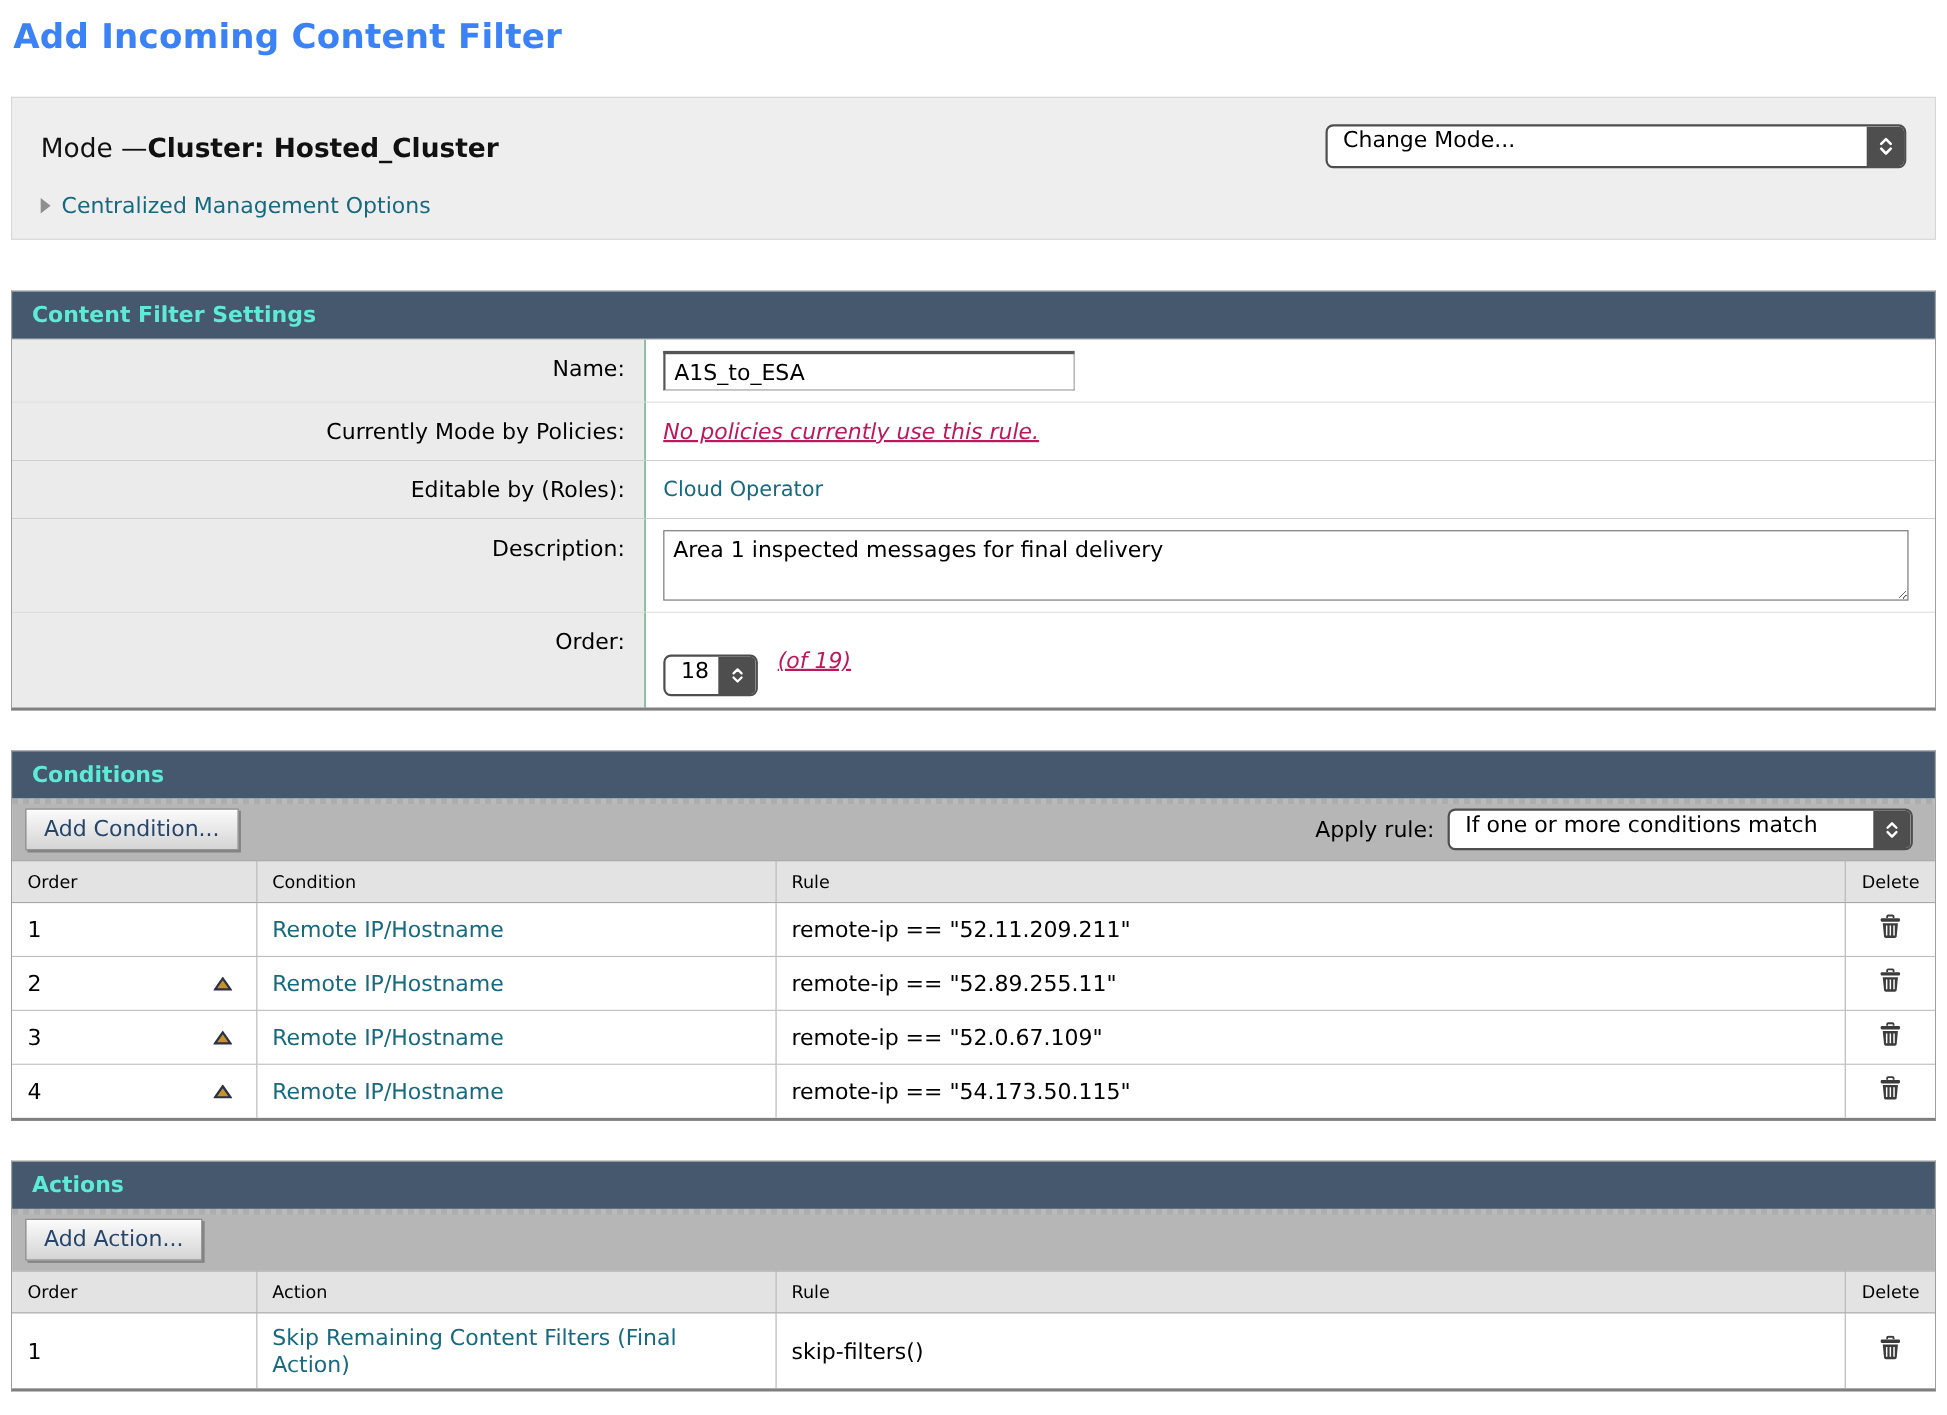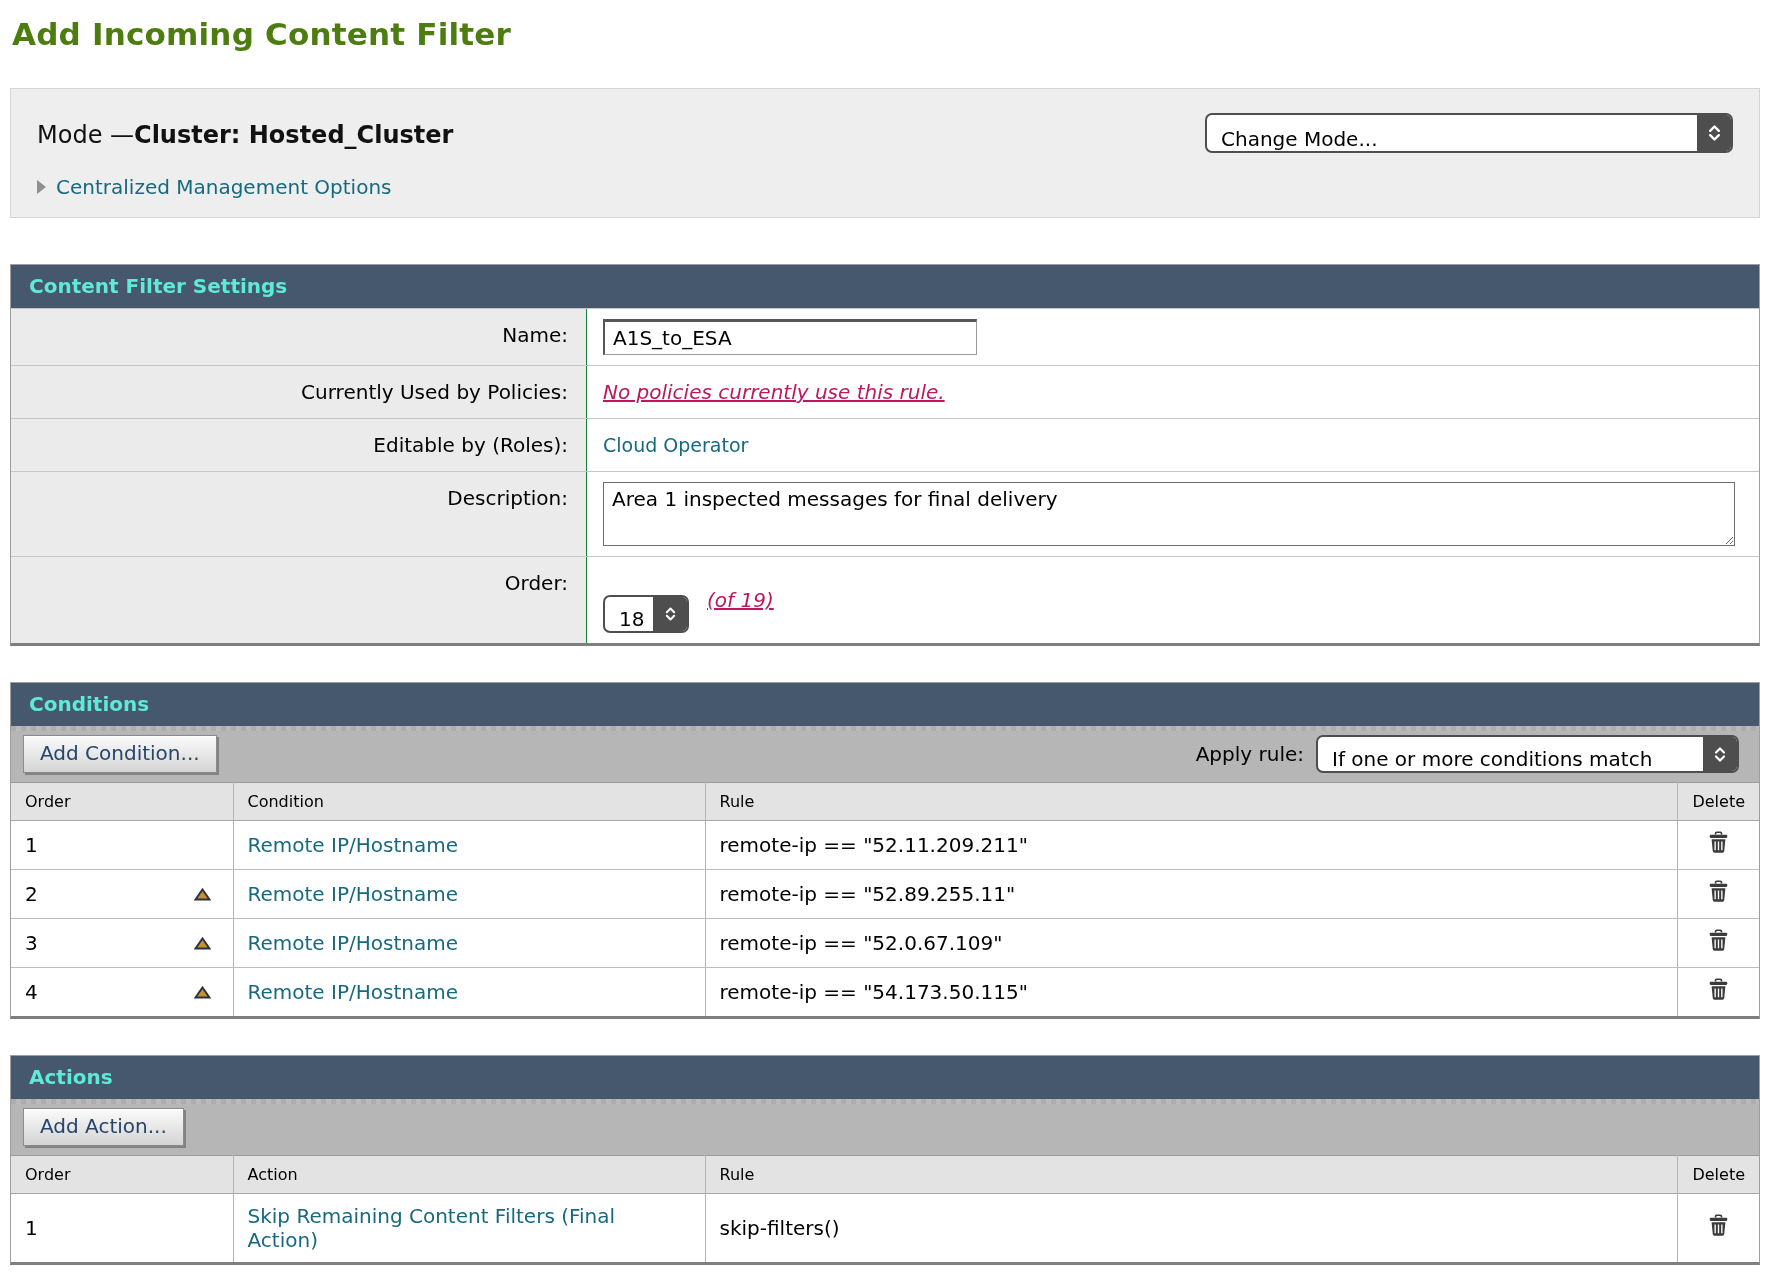--- a/index.html
+++ b/index.html
@@ -1,33 +1,33 @@
 <!DOCTYPE html>
 <html><head>
 <meta charset="utf-8">
 <style>
   * { margin:0; padding:0; box-sizing:border-box; }
   html,body { width:1770px; height:1286px; background:#ffffff;
     font-family:"DejaVu Sans","Liberation Sans",sans-serif; font-size:19px; color:#000; }
   body { padding:10px; overflow:hidden; }
 
-  .page-title { color:#4d7c0f; font-size:31px; font-weight:bold; margin:6px 0 36px 2px; letter-spacing:.2px; }
+  .page-title { color:#3b82f6; font-size:31px; font-weight:bold; margin:6px 0 36px 2px; letter-spacing:.2px; }
 
   
   .mode-box { background:#eeeeee; border:1px solid #d6d6d6; padding:24px 26px 18px 26px; margin-bottom:46px; }
   .mode-row { display:flex; justify-content:space-between; align-items:flex-start; }
   .mode-text { padding-top:8px; font-size:24px; color:#111; }
   .mode-text b { font-weight:bold; }
   .cmo-row { margin-top:22px; display:flex; align-items:center; gap:10px; }
   .tri-right { width:0; height:0; border-top:7px solid transparent; border-bottom:7px solid transparent; border-left:9px solid #8f8f8f; }
   a.link { color:#17697f; text-decoration:none; cursor:pointer; }
   .cmo-link { font-size:20px; }
 
   
-  .select { display:inline-flex; align-items:flex-end; background:#fff; border:2px solid #4e4e4e; border-radius:7px; height:40px; cursor:pointer; overflow:hidden; }
+  .select { display:inline-flex; align-items:flex-start; background:#fff; border:2px solid #4e4e4e; border-radius:7px; height:40px; cursor:pointer; overflow:hidden; }
   .select .sel-text { flex:1; padding:0 14px; font-size:20px; color:#000; white-space:nowrap; }
   .select .spin { width:34px; align-self:stretch; background:#4e4e4e; display:flex; align-items:center; justify-content:center; }
   .select-wide { width:528px; }
   .select-apply { width:423px; height:38px; background:#fff; }
   .select-small { width:86px; height:38px;margin-top:28px; }
   .select-small .sel-text { padding:0 0 0 14px; }
 
   
   .panel { border:1px solid #9e9e9e; border-bottom:3px solid #7f7f7f; margin-bottom:36px; }
   .panel-header { background:#46586e; color:#5eead4; font-weight:bold; font-size:20px; padding:9px 18px 10px 18px; }
@@ -101,21 +101,21 @@
   <div class="panel-header">Content Filter Settings</div>
 
   <div class="kv-row">
     <div class="kv-label">Name:</div>
     <div class="kv-value">
       <input class="text-input" type="text" value="A1S_to_ESA" style="">
     </div>
   </div>
 
   <div class="kv-row">
-    <div class="kv-label">Currently Used by Policies:</div>
+    <div class="kv-label">Currently Mode by Policies:</div>
     <div class="kv-value">
         <span class="muted-italic">No policies currently use this rule.</span>
       </div>
   </div>
 
   <div class="kv-row">
     <div class="kv-label">Editable by (Roles):</div>
     <div class="kv-value">
         <a class="link">Cloud Operator</a>
       </div>

